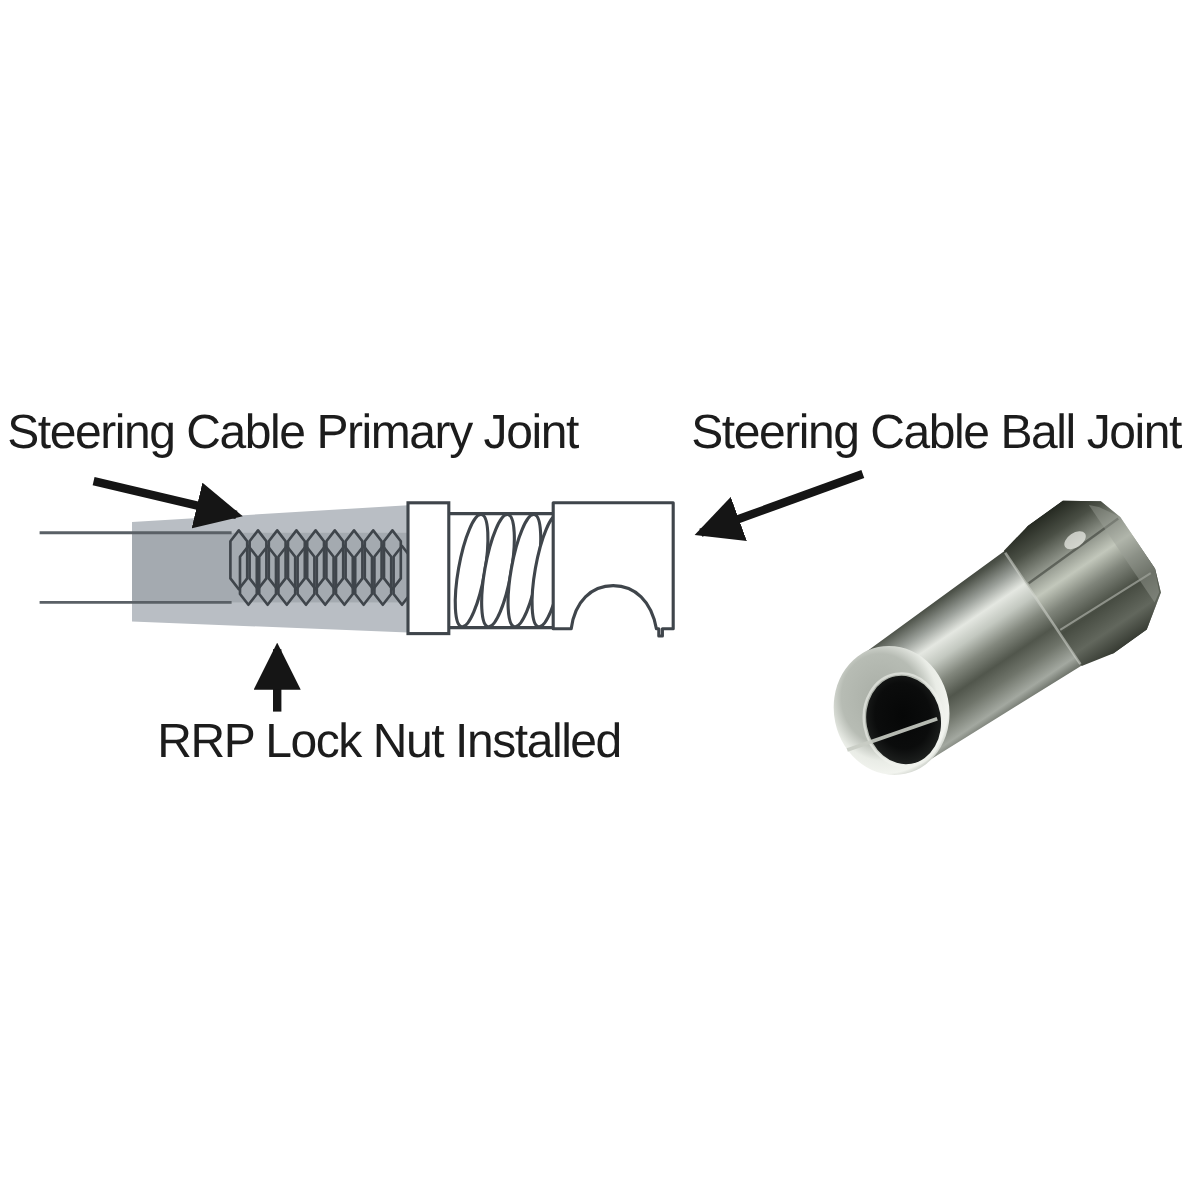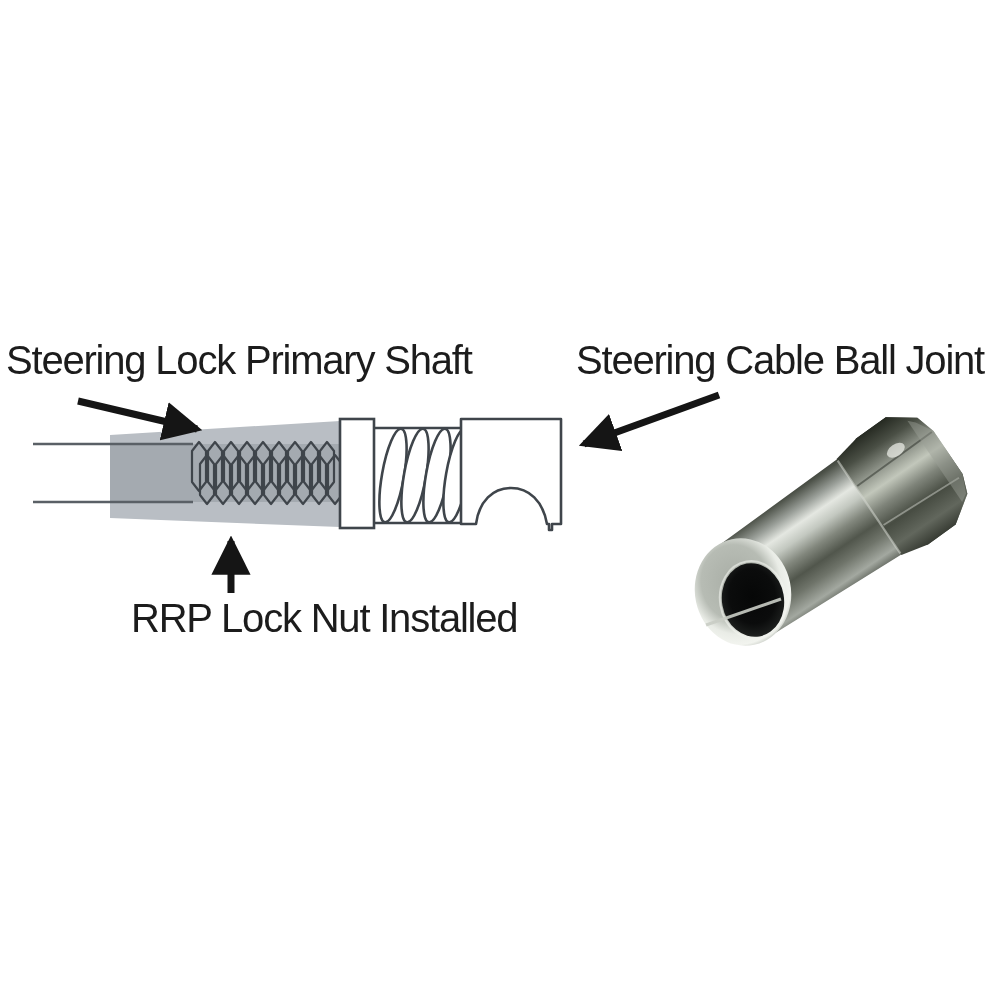--- a/index.html
+++ b/index.html
@@ -33,21 +33,21 @@
     width: 1000px;
     height: 1000px;
     display: block;
   }
 </style>
 </head>
 <body>
 
 <div class="canvas">
 
-  <div class="lbl lbl-primary-shaft">Steering Lock Primary Shaft</div>
+  <div class="lbl lbl-primary-shaft">Steering Cable Primary Joint</div>
 
   <div class="lbl lbl-lock-nut">RRP Lock Nut Installed</div>
 
   <div class="lbl lbl-ball-joint">Steering Cable Ball Joint</div>
 
   <svg class="art" viewBox="0 0 1000 1000" xmlns="http://www.w3.org/2000/svg">
     <defs>
       <marker id="ah" viewBox="0 0 10 10" refX="8.6" refY="5" markerWidth="5.6" markerHeight="5.6" orient="auto-start-reverse">
         <path d="M0,0 L10,5 L0,10 Z" fill="#151515"></path>
       </marker>

